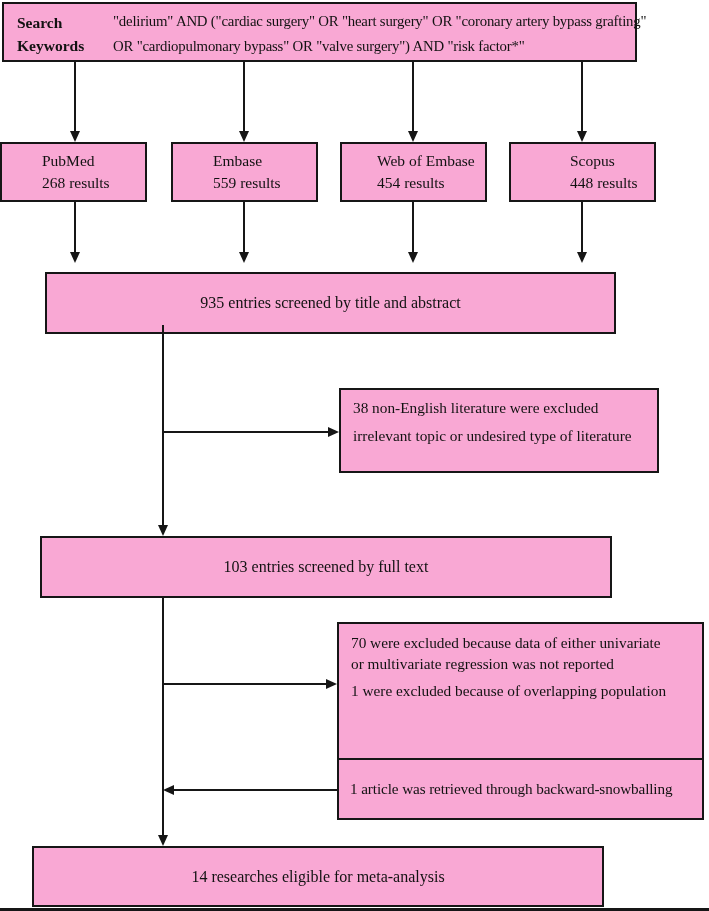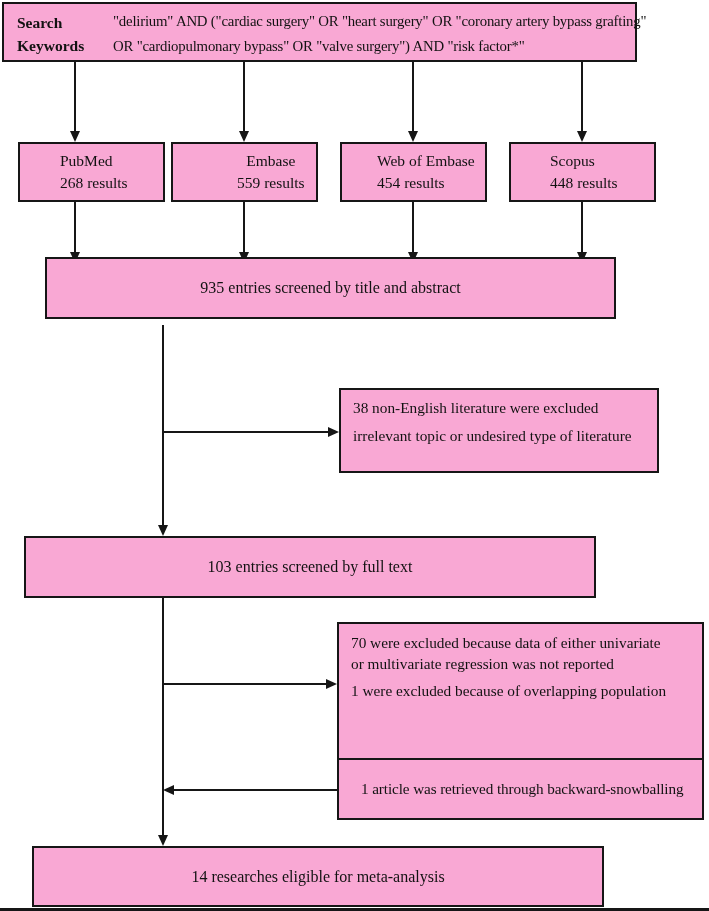--- a/index.html
+++ b/index.html
@@ -61,21 +61,21 @@
     line-height: 21.2px;
     padding: 7px 6px 5px 12px;
   }
   .excl-box .para { margin-top: 7px; }
   .excl-box .para:first-child { margin-top: 0; }
   .excl2 { line-height: 20.6px; padding-top: 9px; }
   .snowball-box {
     display: flex;
     align-items: center;
     font-size: 15.2px;
-    padding-left: 22px;
+    padding-left: 11px;
     white-space: nowrap;
     letter-spacing: -0.1px;
   }
   
   .vline { position: absolute; width: 2px; background: #161616; }
   .hline { position: absolute; height: 2px; background: #161616; }
   .arr { position: absolute; width: 0; height: 0; }
   .arr.down {
     border-left: 5px solid transparent;
     border-right: 5px solid transparent;
@@ -113,73 +113,73 @@
 
   <div class="vline" style="left:74px; top:62px; height:69px;"></div>
   <div class="arr down" style="left:70px; top:131px;"></div>
   <div class="vline" style="left:243px; top:62px; height:69px;"></div>
   <div class="arr down" style="left:239px; top:131px;"></div>
   <div class="vline" style="left:412px; top:62px; height:69px;"></div>
   <div class="arr down" style="left:408px; top:131px;"></div>
   <div class="vline" style="left:581px; top:62px; height:69px;"></div>
   <div class="arr down" style="left:577px; top:131px;"></div>
 
-  <div class="box db-box" style="left:18px; top:142px; width:147px; height:60px;">
+  <div class="box db-box" style="left:0; top:142px; width:147px; height:60px;">
     <div class="db-inner">
       <div>PubMed</div>
       <div>268 results</div>
     </div>
   </div>
   <div class="box db-box" style="left:171px; top:142px; width:147px; height:60px;">
-    <div class="db-inner" style="margin-left:64px;text-align:center;">
+    <div class="db-inner" style="margin-left:40px;">
       <div>Embase</div>
       <div>559 results</div>
     </div>
   </div>
   <div class="box db-box" style="left:340px; top:142px; width:147px; height:60px;">
     <div class="db-inner" style="margin-left:35px;">
       <div>Web of Embase</div>
       <div>454 results</div>
     </div>
   </div>
   <div class="box db-box" style="left:509px; top:142px; width:147px; height:60px;">
-    <div class="db-inner" style="margin-left:39px;">
+    <div class="db-inner" style="margin-left:59px;">
       <div>Scopus</div>
       <div>448 results</div>
     </div>
   </div>
 
   <div class="vline" style="left:74px; top:202px; height:50px;"></div>
   <div class="arr down" style="left:70px; top:252px;"></div>
   <div class="vline" style="left:243px; top:202px; height:50px;"></div>
   <div class="arr down" style="left:239px; top:252px;"></div>
   <div class="vline" style="left:412px; top:202px; height:50px;"></div>
   <div class="arr down" style="left:408px; top:252px;"></div>
   <div class="vline" style="left:581px; top:202px; height:50px;"></div>
   <div class="arr down" style="left:577px; top:252px;"></div>
 
-  <div class="box center-box" style="left:45px; top:257px; width:571px; height:62px;">
+  <div class="box center-box" style="left:45px; top:272px; width:571px; height:62px;">
     <span>935 entries screened by title and abstract</span>
   </div>
 
   <div class="vline" style="left:162px; top:325px; height:200px;"></div>
   <div class="arr down" style="left:158px; top:525px;"></div>
   <div class="hline" style="left:162px; top:431px; width:166px;"></div>
   <div class="arr right" style="left:328px; top:427px;"></div>
 
   <div class="box excl-box" style="left:339px; top:388px; width:320px; height:85px;">
     <div class="para">
       <div>38 non-English literature were excluded</div>
     </div>
     <div class="para">
       <div>irrelevant topic or undesired type of literature</div>
     </div>
   </div>
 
-  <div class="box center-box" style="left:24px; top:536px; width:572px; height:62px;">
+  <div class="box center-box" style="left:40px; top:536px; width:572px; height:62px;">
     <span>103 entries screened by full text</span>
   </div>
 
   <div class="vline" style="left:162px; top:598px; height:237px;"></div>
   <div class="arr down" style="left:158px; top:835px;"></div>
   <div class="hline" style="left:162px; top:683px; width:164px;"></div>
   <div class="arr right" style="left:326px; top:679px;"></div>
   <div class="hline" style="left:174px; top:789px; width:163px;"></div>
   <div class="arr left" style="left:163px; top:785px;"></div>
 

